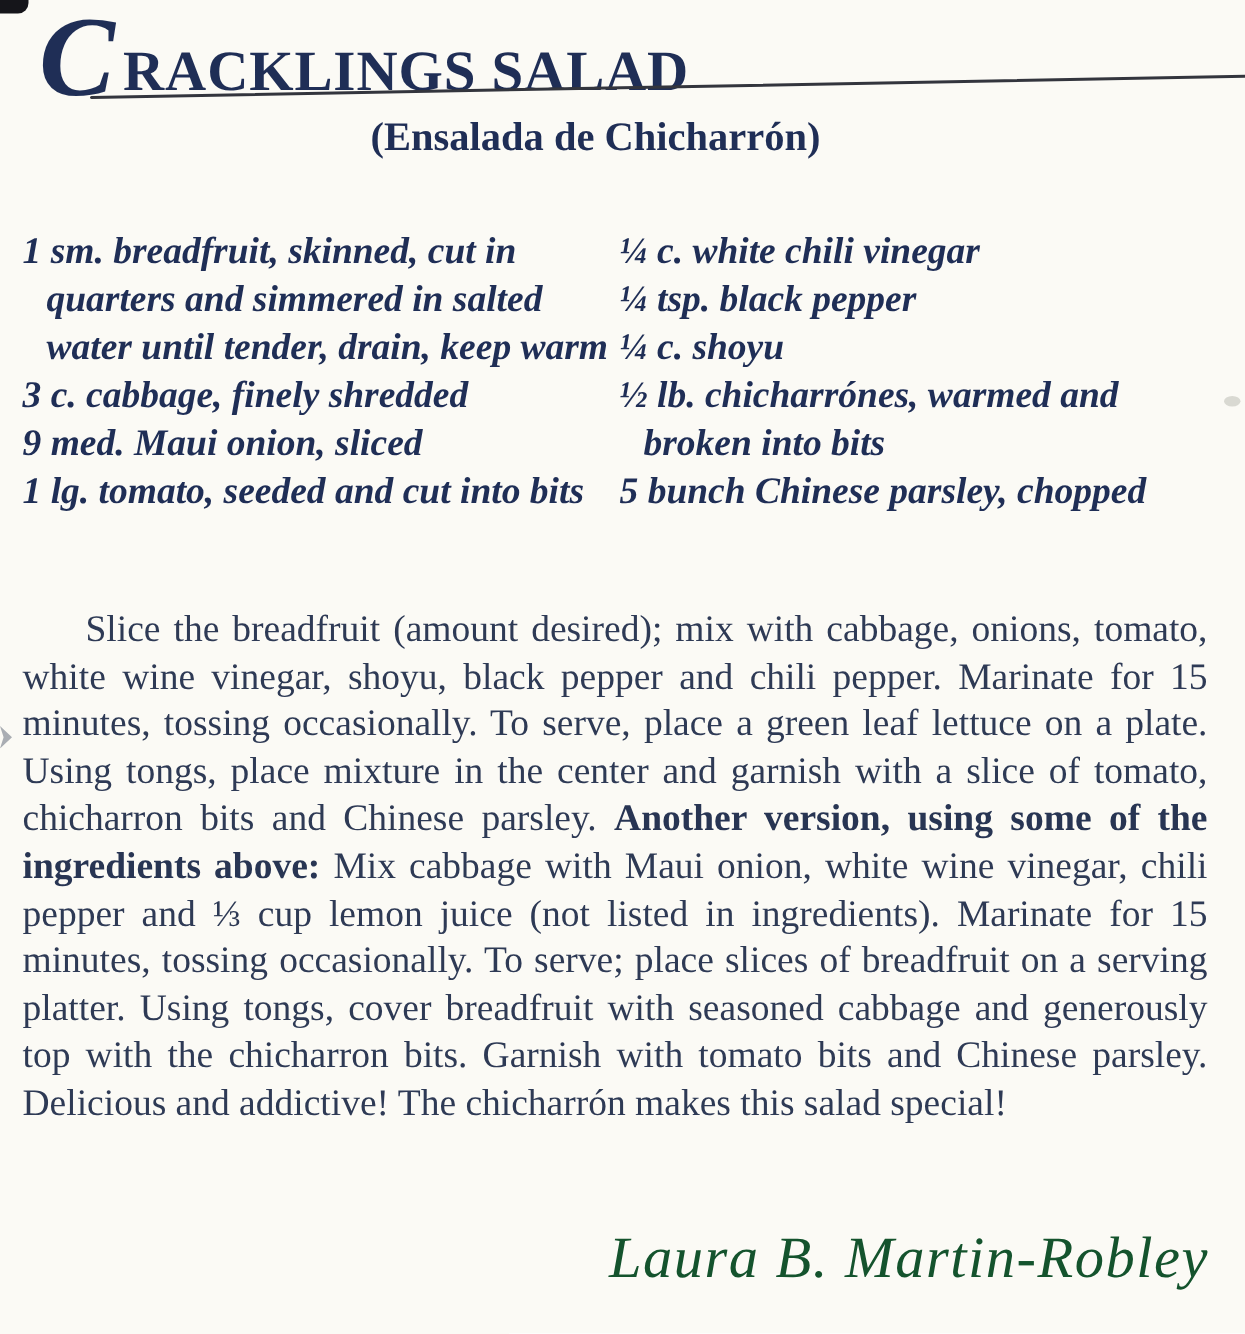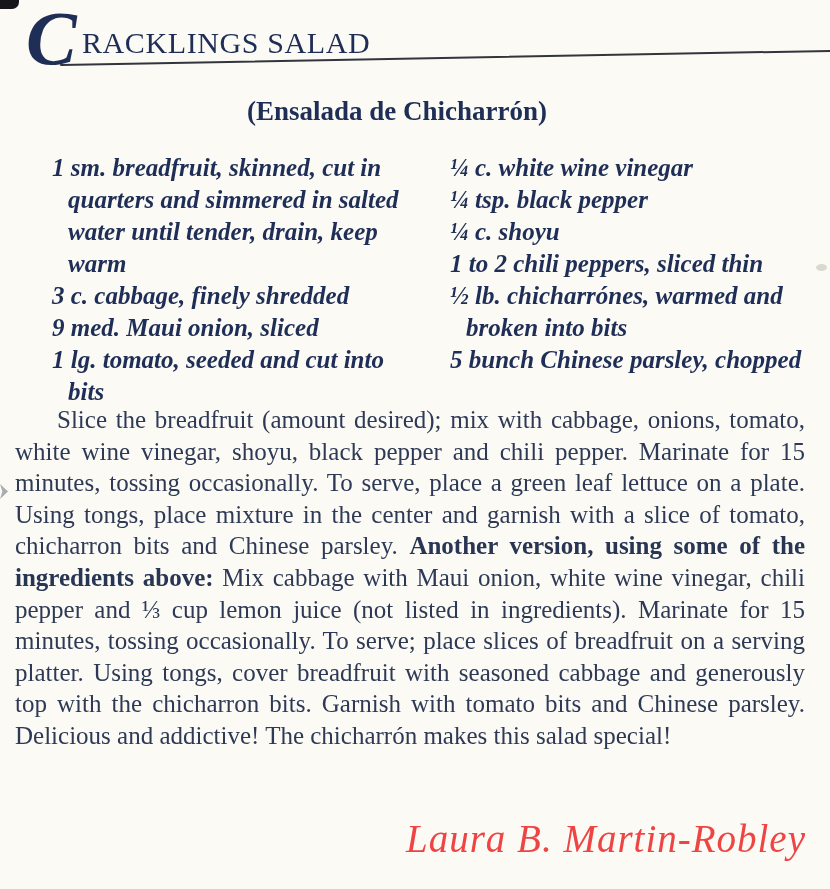--- a/index.html
+++ b/index.html
@@ -43,76 +43,76 @@
   
   .recipe-header { position: absolute; top: 6px; left: 26px; right: 0; height: 72px; }
   .initial {
     position: absolute; left: 0; top: -4px;
     font-size: 76px; line-height: 72px;
     font-style: italic; font-weight: 600;
     color: var(--ink);
   }
   .title-rest {
     position: absolute; left: 56px; top: 20px;
-    font-size: 30px; font-weight: 400;
+    font-size: 38px; font-weight: 700;
     letter-spacing: 0.6px;
     color: var(--ink);
     white-space: nowrap;
   }
   .title-rule {
     position: absolute; left: 34px; top: 58px;
     width: 772px; height: 2.4px;
     background: var(--rule);
     transform: rotate(-1.05deg);
     transform-origin: left center;
     border-radius: 2px;
   }
 
   .subtitle {
-    position: absolute; top: 96px; left: 0;
+    position: absolute; top: 76px; left: 0;
     width: 794px;
     text-align: center;
     font-size: 27px; font-weight: 700;
     color: var(--ink);
   }
 
   
   .ingredients {
     position: absolute; top: 152px; left: 15px;
     width: 802px;
     display: flex;
   }
   .ing-col {
     list-style: none; margin: 0; padding: 0;
     font-style: italic; font-weight: 700;
     font-size: 25px; line-height: 32px;
     color: var(--ink);
   }
-  .ing-col li { padding-left: 16px; text-indent: -16px; margin-left: 37px; }
+  .ing-col li { padding-left: 16px; text-indent: -16px; }
   .ing-left  { width: 392px; }
   .ing-right { width: 404px; margin-left: 6px; }
 
   
   .instructions {
     position: absolute; top: 404px; left: 15px;
     width: 790px;
     font-size: 25px; line-height: 31.6px;
     color: var(--body-ink);
     text-align: justify;
     text-indent: 42px;
   }
   .variation-label { font-weight: 700; color: #283553; }
 
   
   .signature {
     position: absolute; top: 816px; right: 24px;
     font-size: 39px;
     font-style: italic;
     letter-spacing: 1px;
-    color: #ef4444;
+    color: #14532d;
     white-space: nowrap;
   }
 </style>
 </head>
 <body>
 
 <div class="page">
 
   <div class="artifact-corner"></div>
   <div class="artifact-left"></div>
@@ -127,24 +127,23 @@
   <div class="subtitle">(Ensalada de Chicharrón)</div>
 
   <section class="ingredients">
     <ul class="ing-col ing-left">
       <li>1 sm. breadfruit, skinned, cut in quarters and simmered in salted water until tender, drain, keep warm</li>
       <li>3 c. cabbage, finely shredded</li>
       <li>9 med. Maui onion, sliced</li>
       <li>1 lg. tomato, seeded and cut into bits</li>
     </ul>
     <ul class="ing-col ing-right">
-      <li>¼ c. white wine vinegar</li>
+      <li>¼ c. white chili vinegar</li>
       <li>¼ tsp. black pepper</li>
       <li>¼ c. shoyu</li>
-      <li>1 to 2 chili peppers, sliced thin</li>
       <li>½ lb. chicharrónes, warmed and broken into bits</li>
       <li>5 bunch Chinese parsley, chopped</li>
     </ul>
   </section>
 
   <section class="instructions"><span>Slice the breadfruit (amount desired); mix with cabbage, onions, tomato, white wine vinegar, shoyu, black pepper and chili pepper. Marinate for 15 minutes, tossing occasionally. To serve, place a green leaf lettuce on a plate. Using tongs, place mixture in the center and garnish with a slice of tomato, chicharron bits and Chinese parsley. </span><span class="variation-label">Another version, using some of the ingredients above:</span><span> Mix cabbage with Maui onion, white wine vinegar, chili pepper and ⅓ cup lemon juice (not listed in ingredients). Marinate for 15 minutes, tossing occasionally. To serve; place slices of breadfruit on a serving platter. Using tongs, cover breadfruit with seasoned cabbage and generously top with the chicharron bits. Garnish with tomato bits and Chinese parsley. Delicious and addictive! The chicharrón makes this salad special!</span></section>
 
   <div class="signature">Laura B. Martin-Robley</div>
 
 </div>

